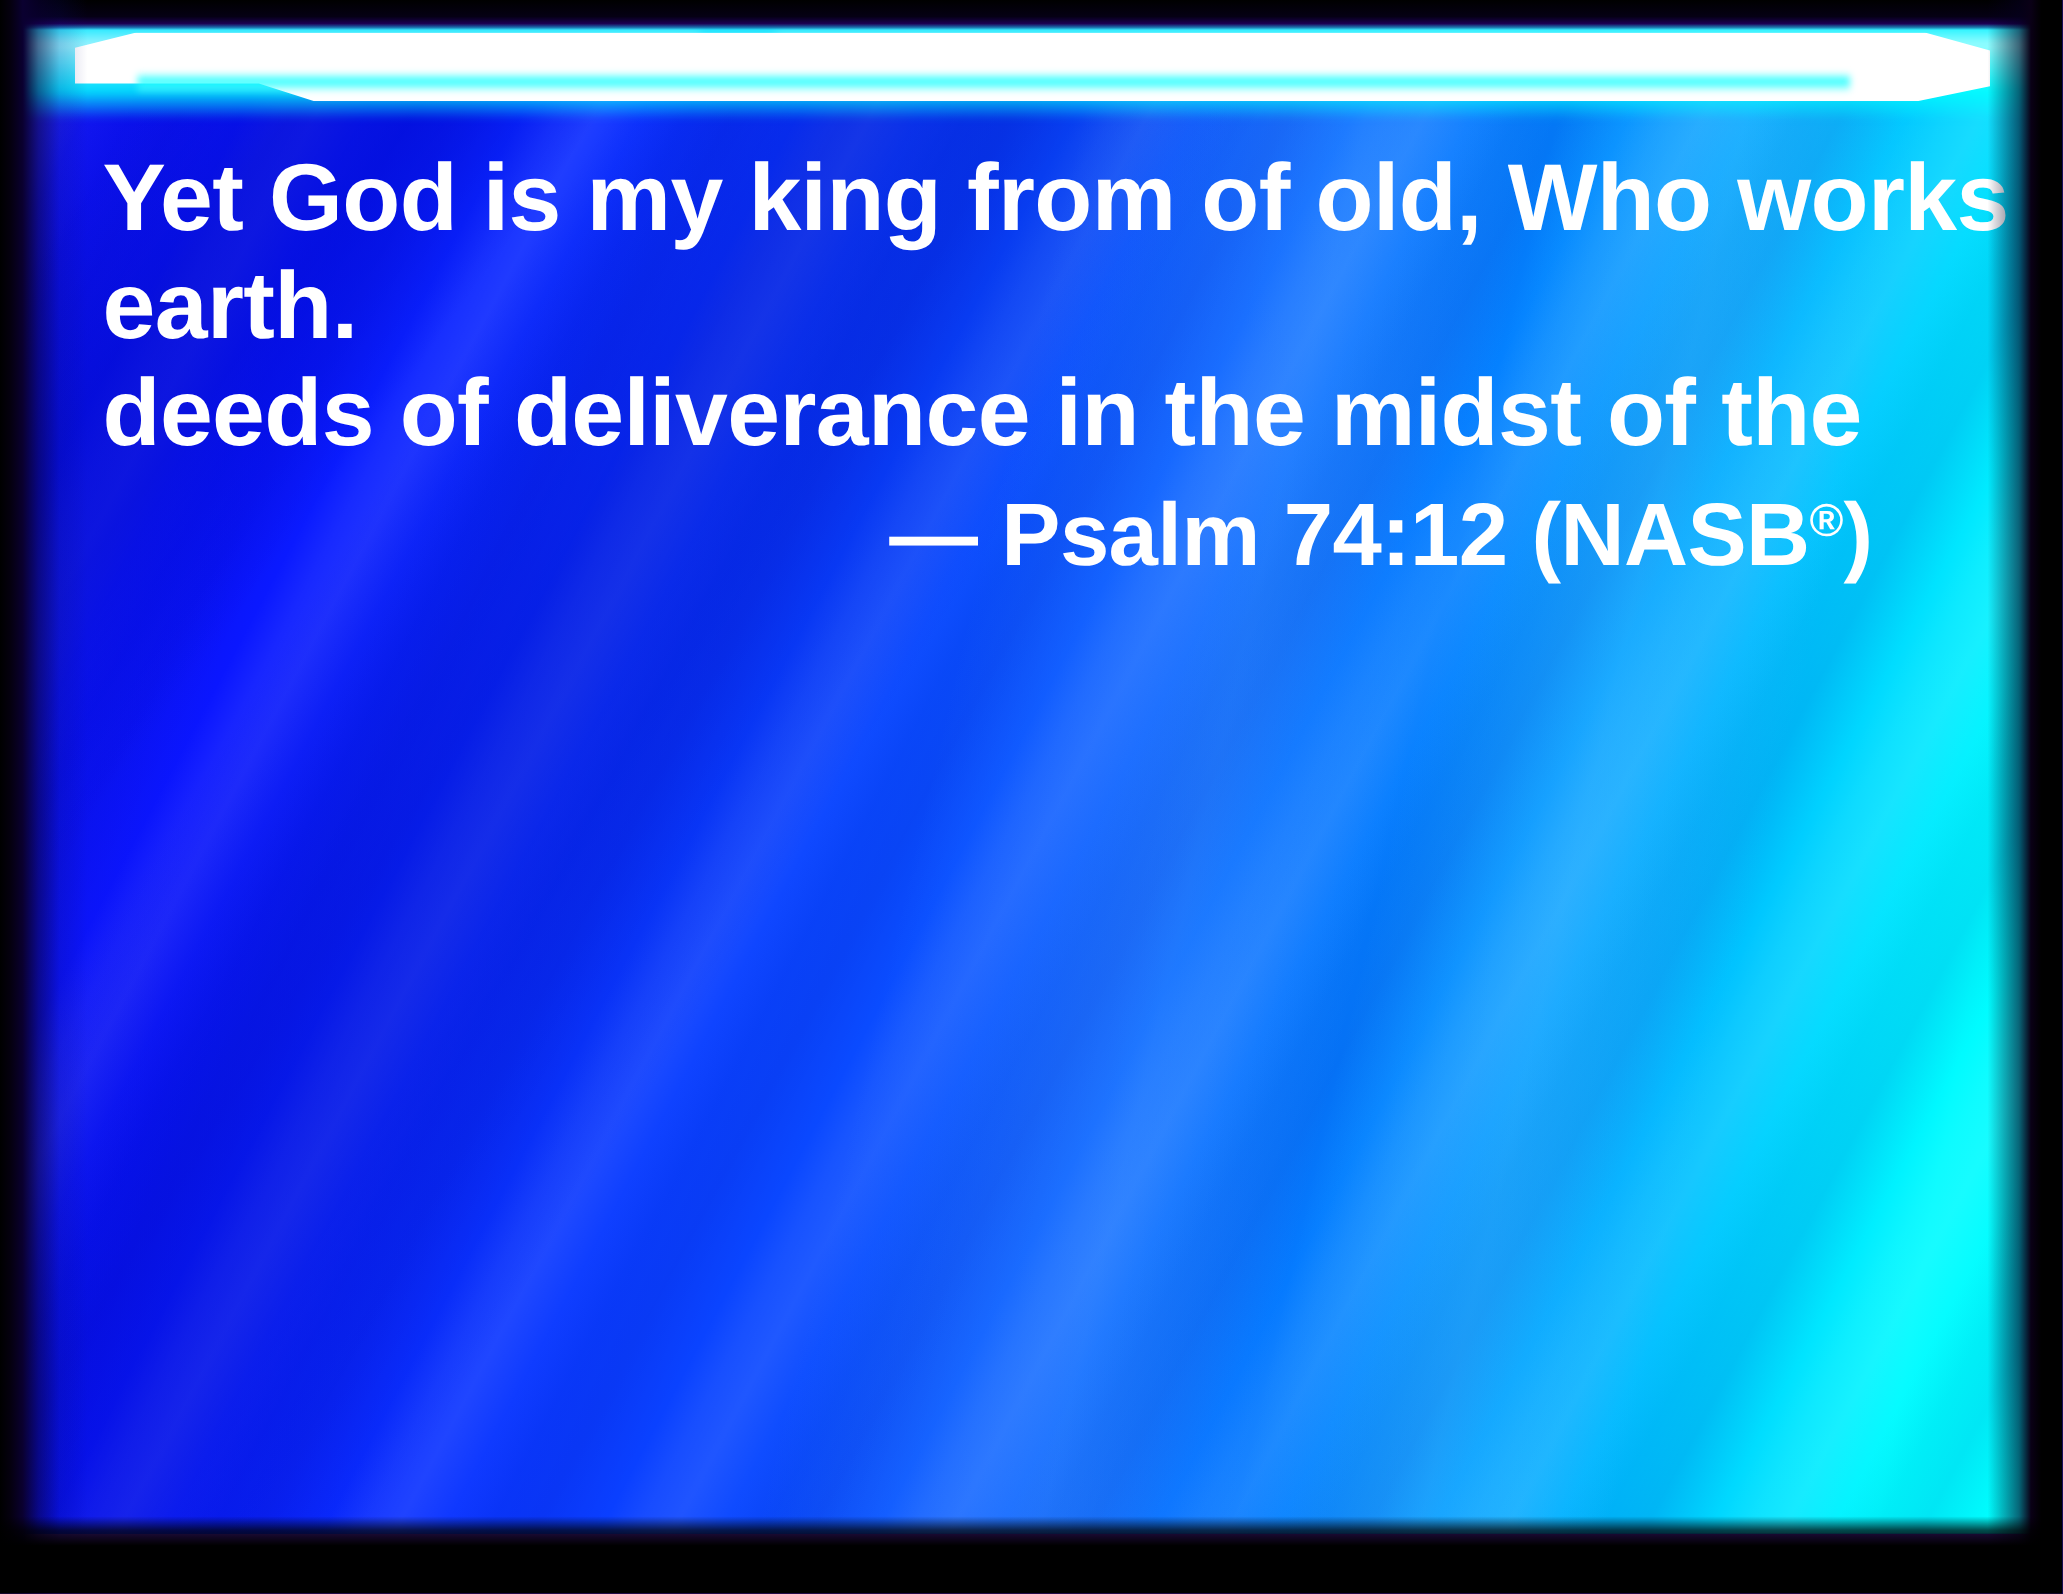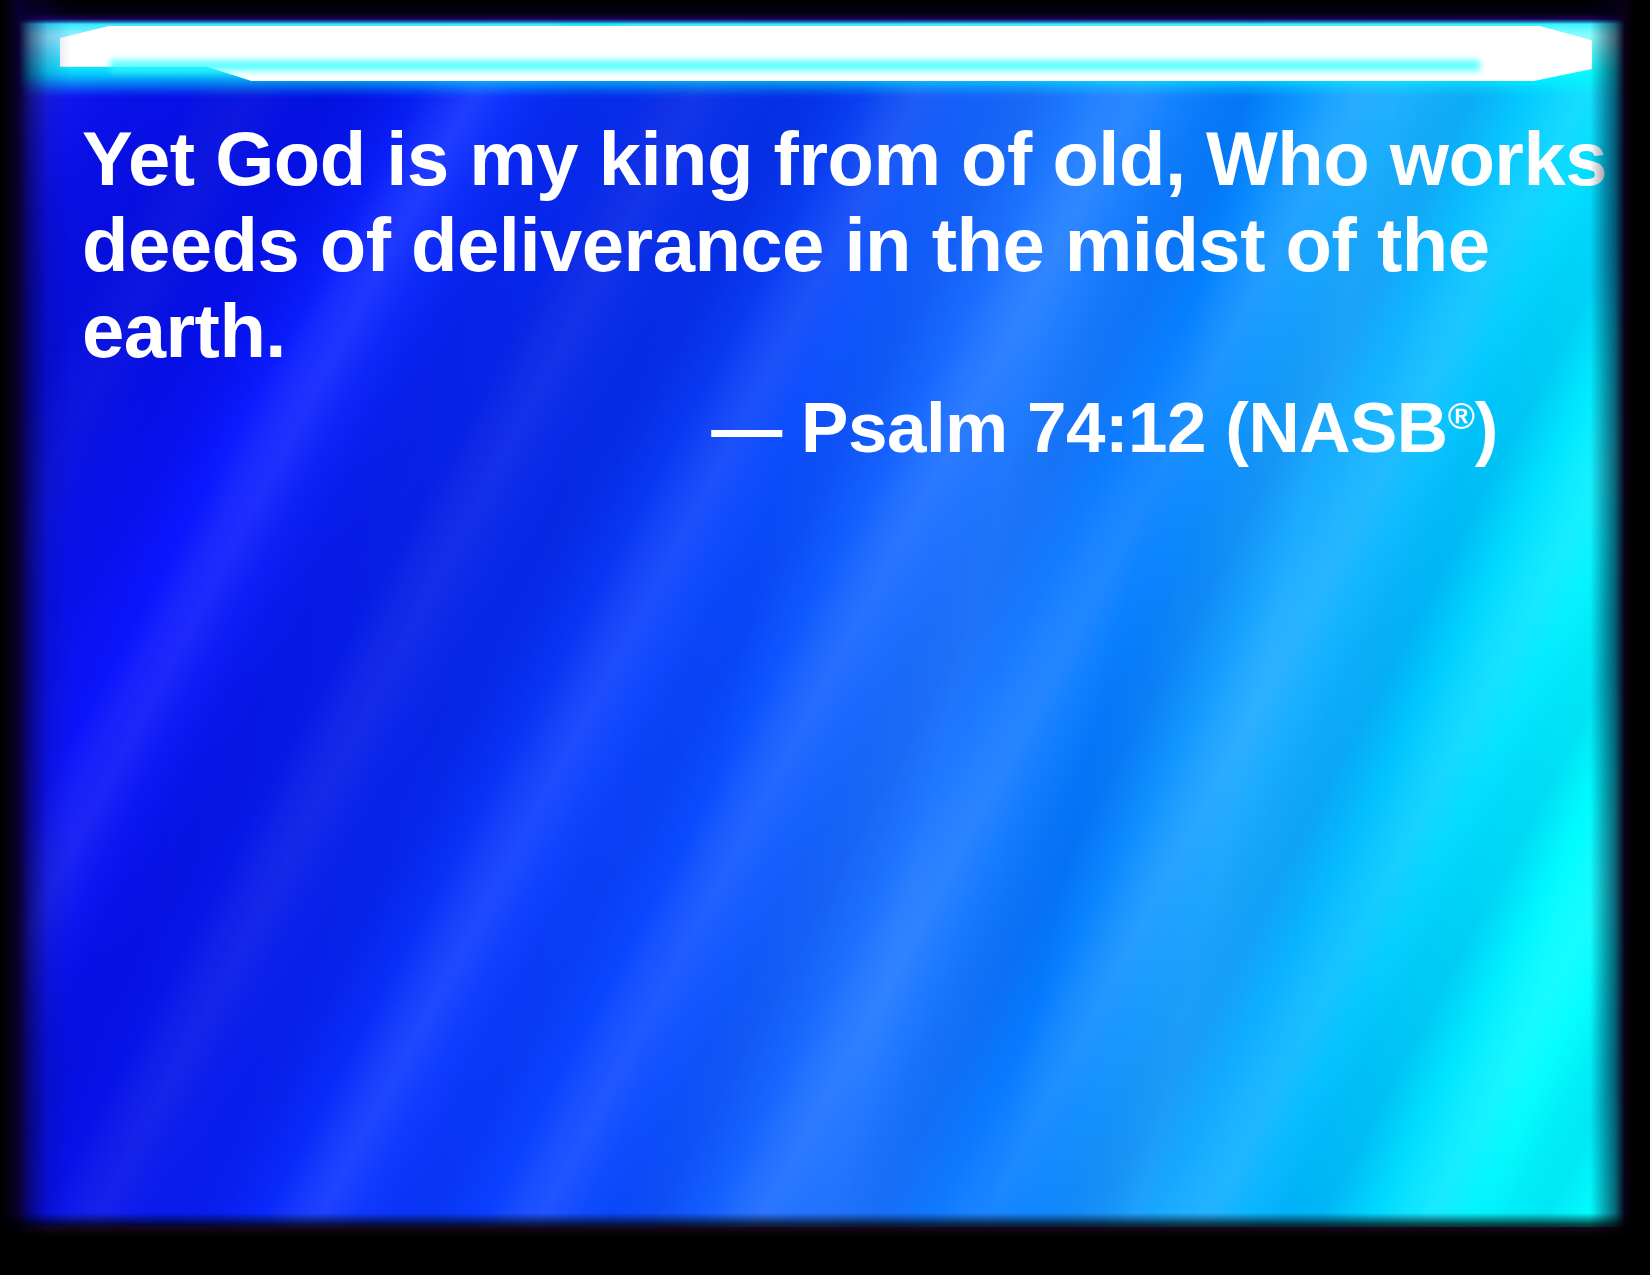--- a/index.html
+++ b/index.html
@@ -6,21 +6,21 @@
     margin: 0;
     padding: 0;
     background: #000000;
   }
 
   #slide {
     position: relative;
     width: 1650px;
     height: 1275px;
     overflow: hidden;
-    background: #701a75;
+    background: #6d28d9;
     font-family: "Liberation Sans", sans-serif;
   }
 
   
 
   
   .bg-base {
     position: absolute;
     left: 10px;
     top: 20px;
@@ -268,22 +268,22 @@
   <div class="bg-darkband2"></div>
   <div class="bg-lightsweep"></div>
 
   <div class="banner-glow"></div>
   <div class="banner-notch"></div>
   <div class="banner-white"></div>
   <div class="banner-cyan-core"></div>
 
   <div class="verse-block">
     <div class="verse-line">Yet God is my king from of old, Who works</div>
+    <div class="verse-line">earth.</div>
     <div class="verse-line">deeds of deliverance in the midst of the</div>
-    <div class="verse-line">earth.</div>
   </div>
 
   <div class="attribution"><span>—</span><span> </span><span>Psalm</span><span> </span><span>74:12</span><span> </span><span>(</span><span>NASB</span><span class="reg">®</span><span>)</span></div>
 
   <div class="edge-top"></div>
   <div class="edge-left"></div>
   <div class="edge-right"></div>
   <div class="edge-bottom"></div>
 
 </div>

